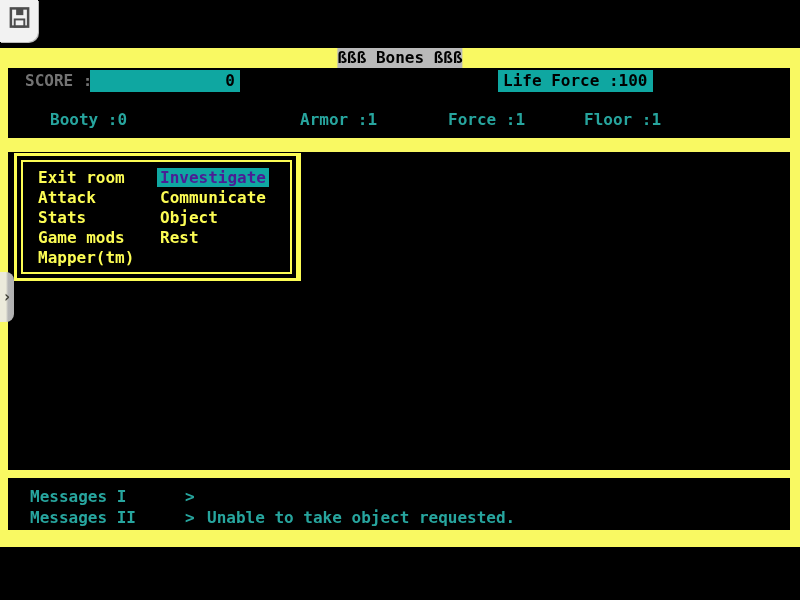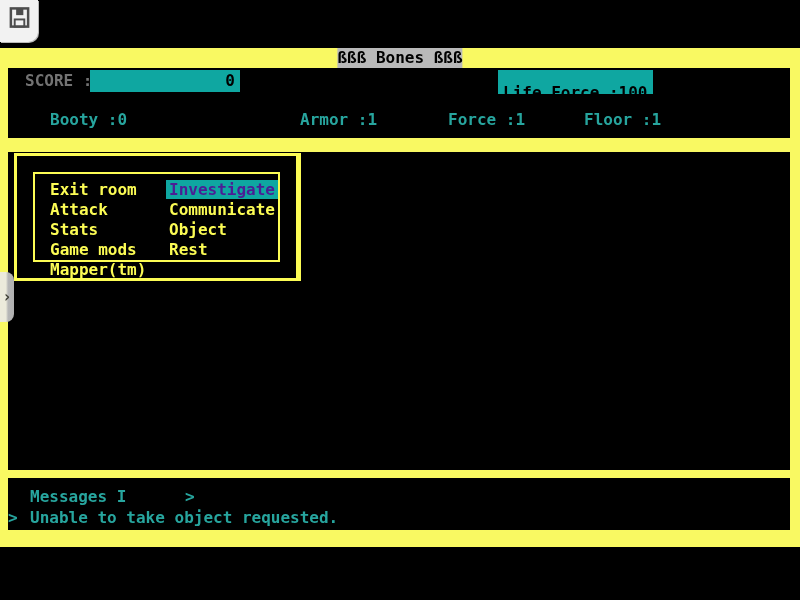--- a/index.html
+++ b/index.html
@@ -42,27 +42,27 @@
   .ttext { color:#27a59e; font-size:16px; }
   .abs { position:absolute; white-space:pre; }
 
   .score-bar {
     position:absolute; left:82px; top:2px; width:150px; height:22px;
     background:#0fa7a1; color:#000; font-size:16px; line-height:22px;
     text-align:right; padding-right:5px;
   }
   .life-force {
     position:absolute; left:490px; top:2px; height:22px; line-height:22px;
-    background:#0fa7a1; color:#000; font-size:16px; padding:12px 5px; white-space:pre;
+    background:#0fa7a1; color:#000; font-size:16px; padding:0 5px; white-space:pre;
   }
 
   
   .menu-box {
     position:absolute; left:6px; top:1px; width:287px; height:128px;
-    border:3px solid #fcfc54; border-right-width:5px; padding:16px;
+    border:3px solid #fcfc54; border-right-width:5px; padding:4px;
   }
   .menu-inner {
     width:100%; height:100%; border:2px solid #fcfc54;
     padding:6px 0 0 15px; display:flex;
   }
   .menu-col { list-style:none; }
   .menu-col.left { width:122px; }
   .menu-col li { line-height:20px; font-size:16px; color:#fcfc54; white-space:pre; cursor:pointer; }
   .menu-col li span.sel { background:#0fa7a1; color:#4c1d95; padding:0 3px; margin-left:-3px; }
 
@@ -123,18 +123,19 @@
     </div>
   </div>
 
   <div class="panel msg-panel">
     <div class="msg-line ttext">
       <span class="msg-label">Messages I</span>
       <span class="msg-prompt">&gt;</span>
       <span class="msg-text"></span>
     </div>
     <div class="msg-line ttext">
+      <span class="msg-label">Messages II</span>
       <span class="msg-prompt">&gt;</span>
       <span class="msg-text">Unable to take object requested.</span>
     </div>
   </div>
 
 </div>
 
 </body></html>

